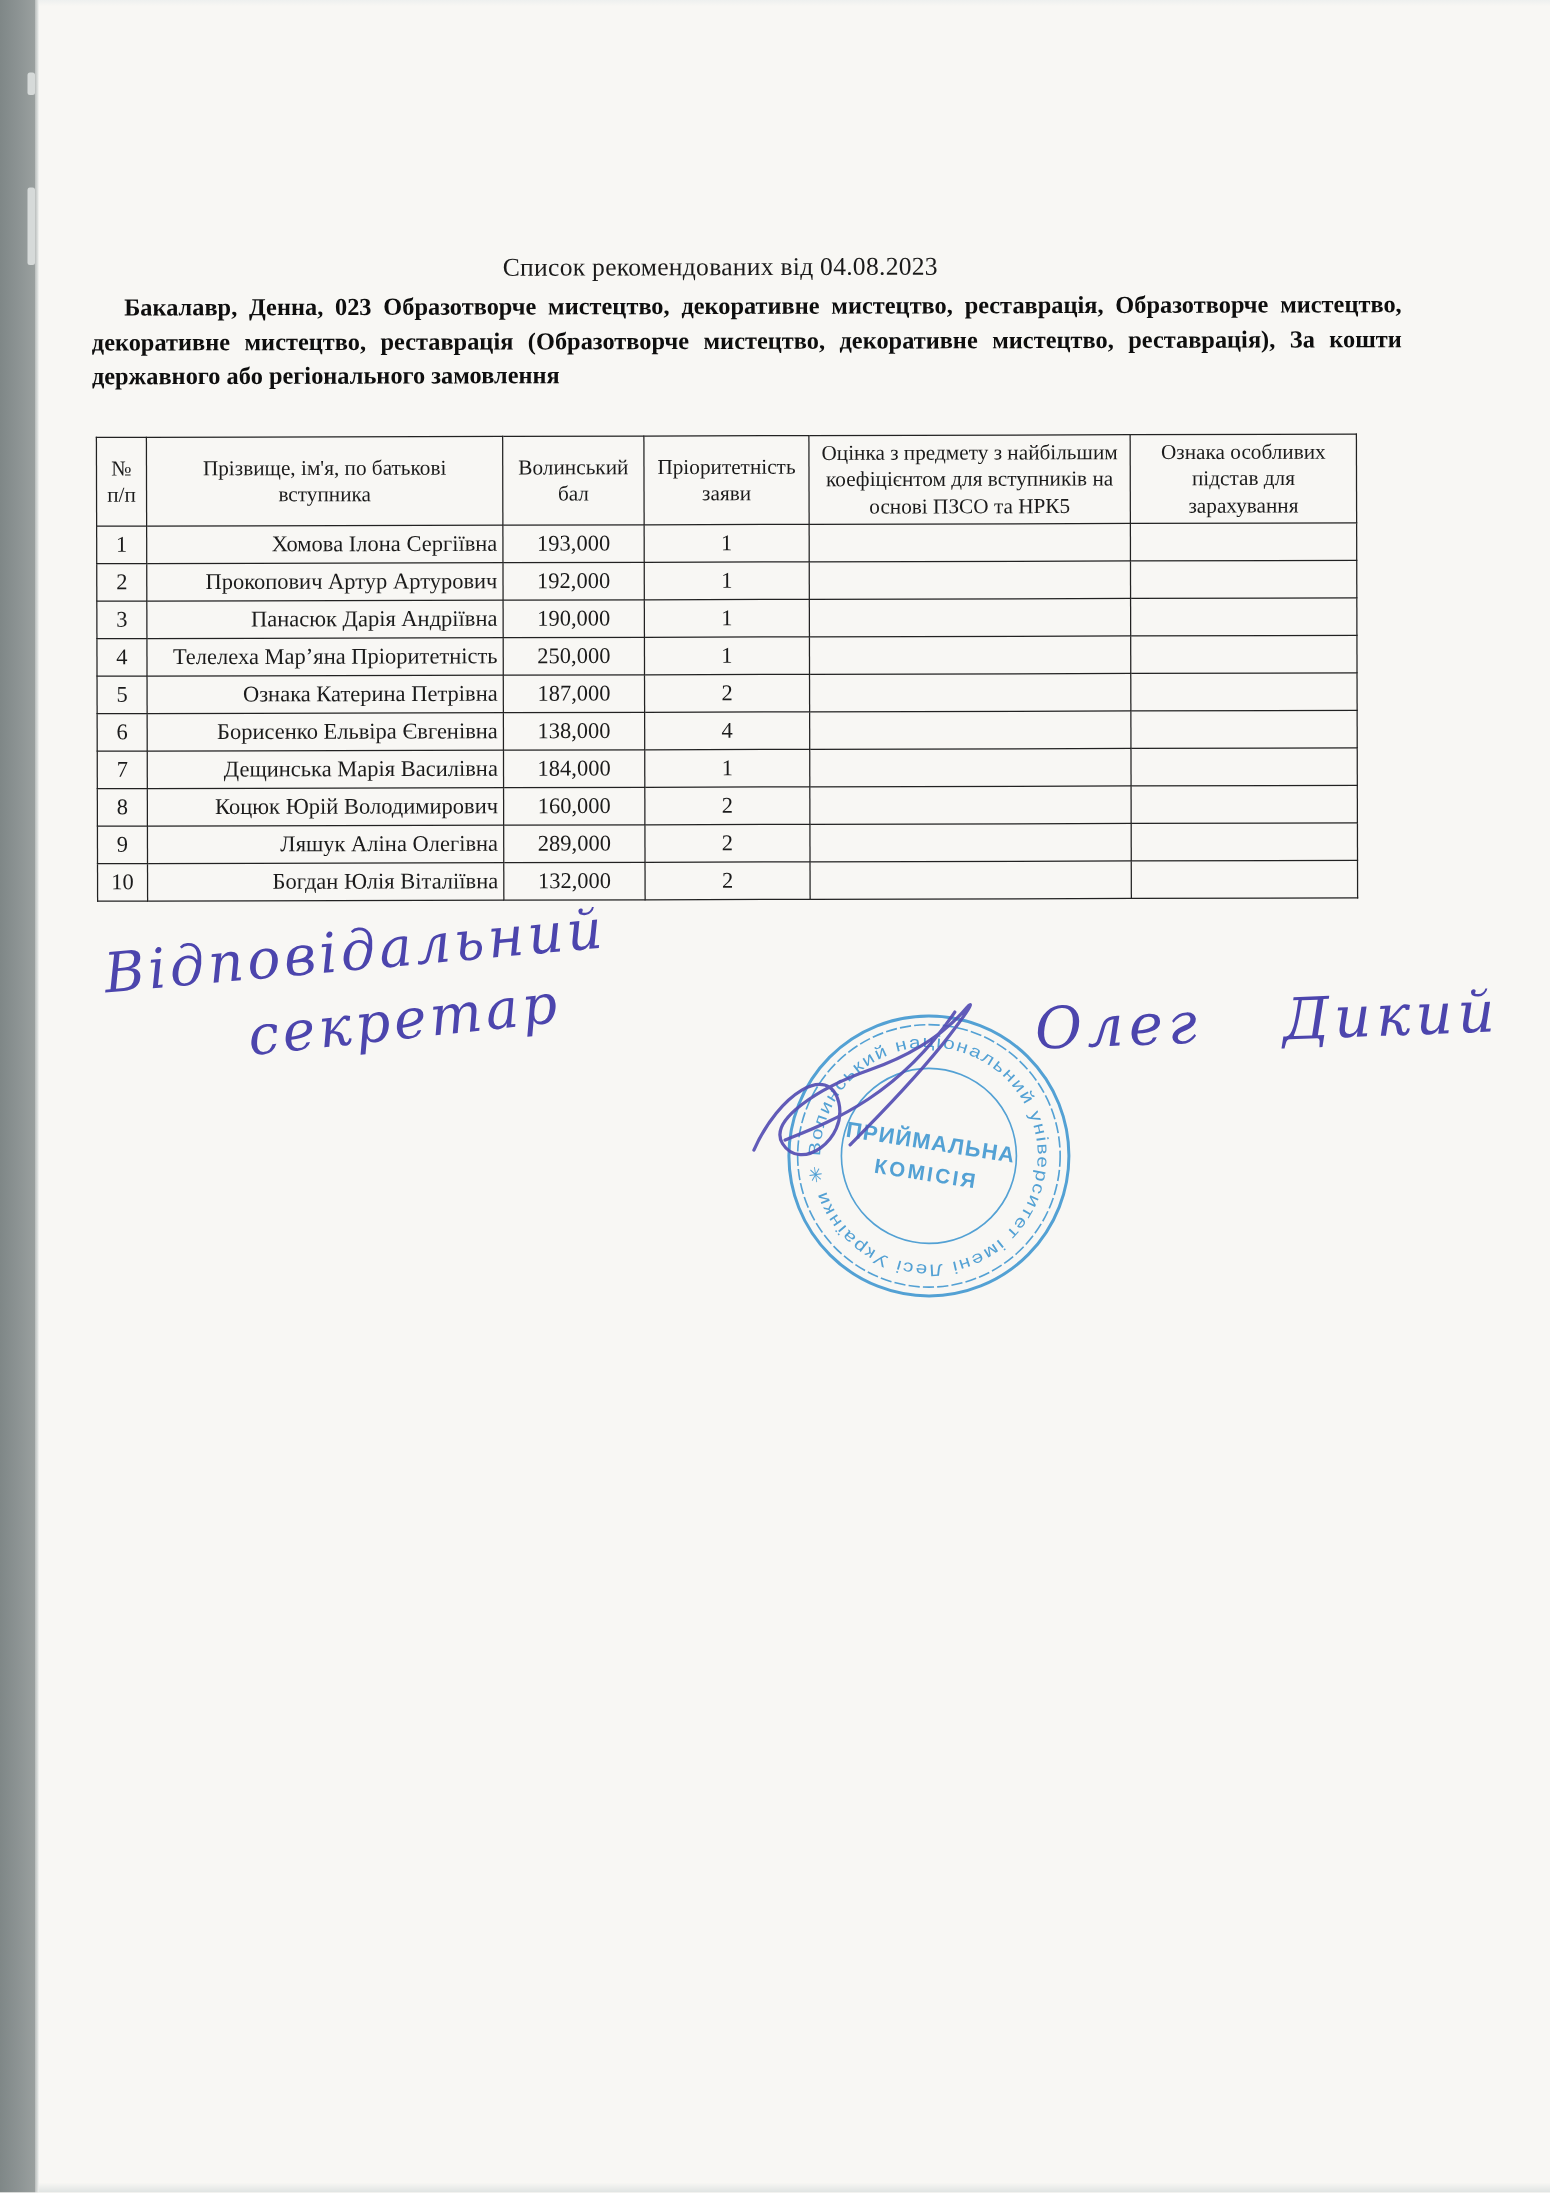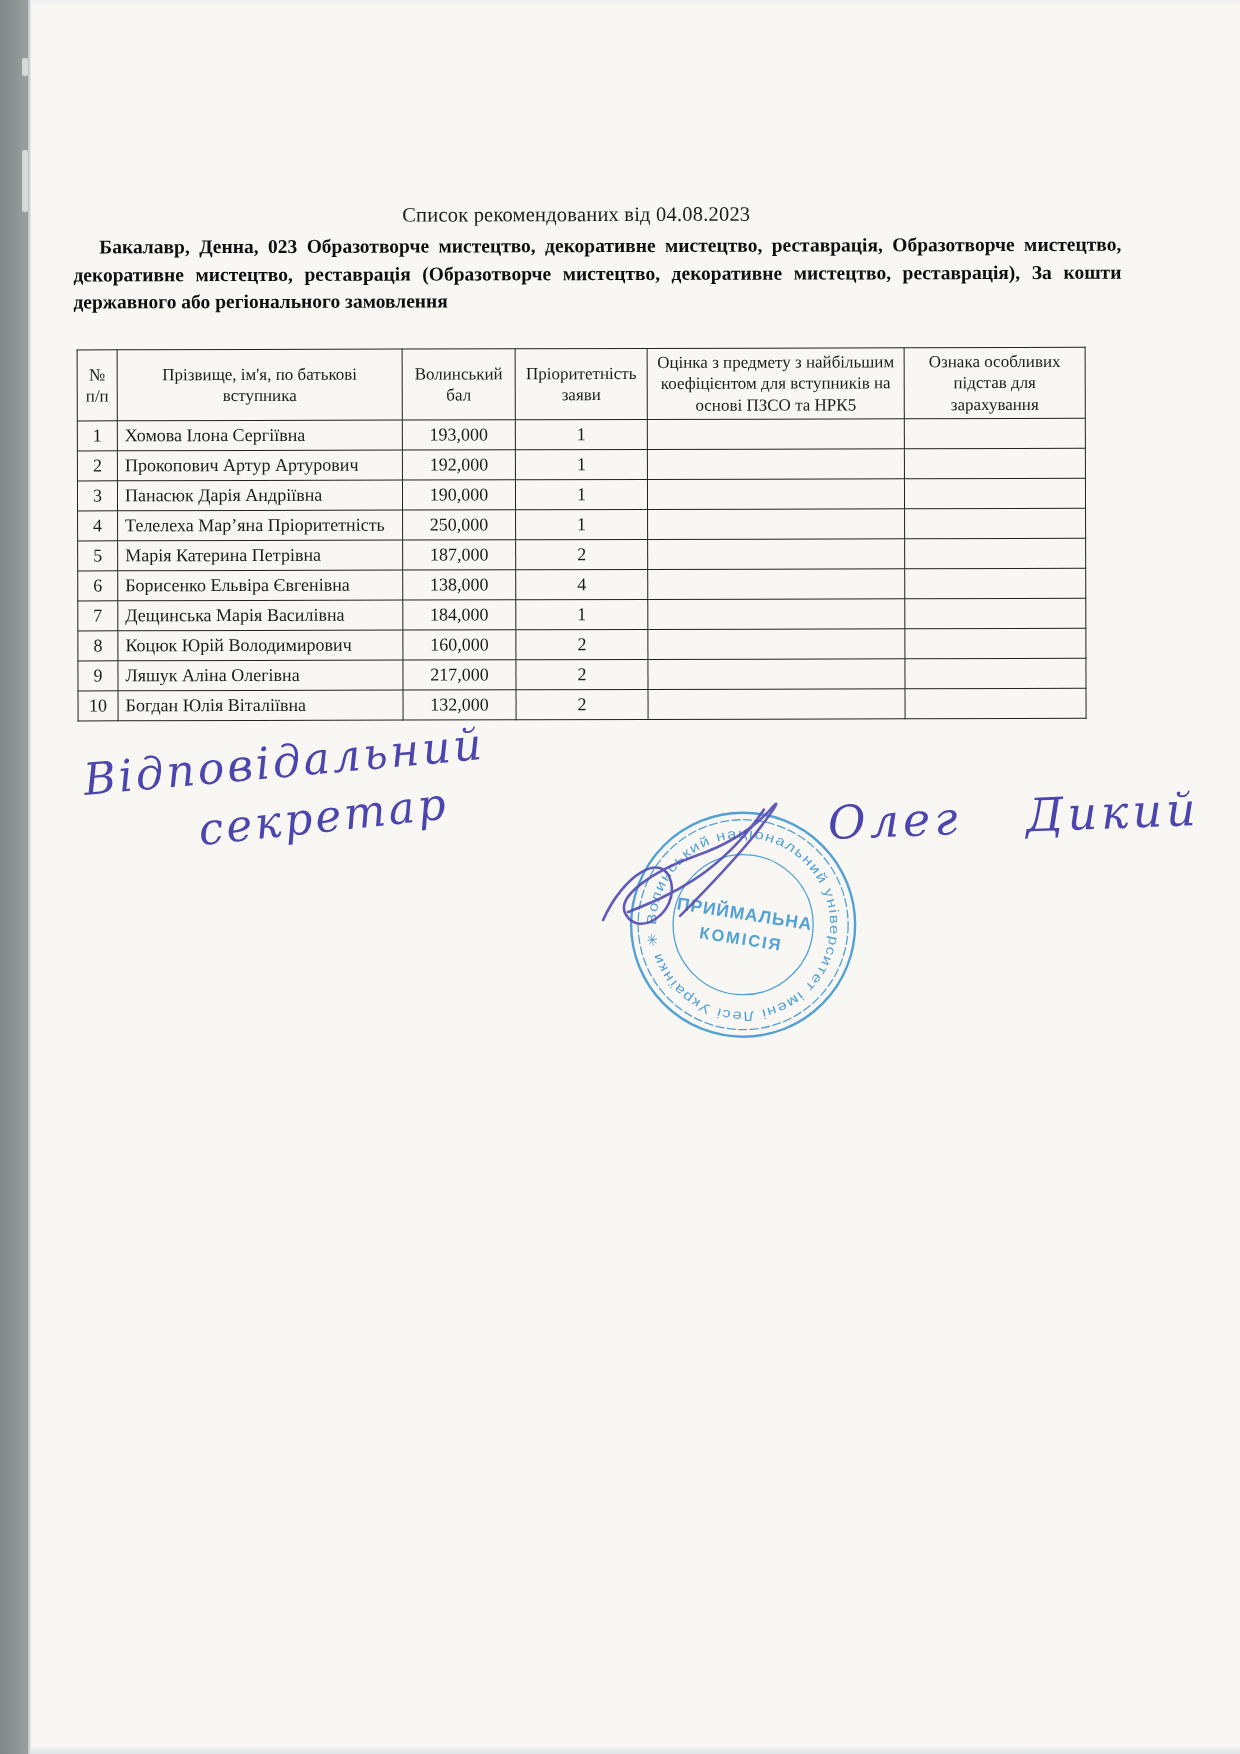--- a/index.html
+++ b/index.html
@@ -50,21 +50,21 @@
   }
   table.list th,table.list td{
     border:1.6px solid #222;padding:1px 4px;overflow:hidden;
   }
   table.list th{
     font-weight:normal;font-size:17px;line-height:1.25;
     text-align:center;vertical-align:middle;height:66px;padding:2px 6px;
   }
   table.list td{height:27px;vertical-align:middle;}
   .c-num{text-align:center;}
-  .c-name{text-align:left;padding-left:7px !important;}
+  .c-name{text-align:right;padding-left:7px !important;}
   .c-score{text-align:center;font-family:Liberation Serif, serif;}
   .c-prio{text-align:center;}
 
   
   .hand{
     position:absolute;
     font-family:"DejaVu Serif","Liberation Serif",serif;
     font-style:italic;color:#4c45ad;
   }
   .hand-role-1{left:55px;top:735px;font-size:44px;letter-spacing:3px;transform:rotate(-5deg);}
@@ -141,21 +141,21 @@
       <td class="c-num">4</td>
       <td class="c-name">Телелеха Мар’яна Пріоритетність</td>
       <td class="c-score">250,000</td>
       <td class="c-prio">1</td>
       <td class="c-exam"></td>
       <td class="c-special"></td>
     </tr>
 
     <tr>
       <td class="c-num">5</td>
-      <td class="c-name">Марія Катерина Петрівна</td>
+      <td class="c-name">Ознака Катерина Петрівна</td>
       <td class="c-score">187,000</td>
       <td class="c-prio">2</td>
       <td class="c-exam"></td>
       <td class="c-special"></td>
     </tr>
 
     <tr>
       <td class="c-num">6</td>
       <td class="c-name">Борисенко Ельвіра Євгенівна</td>
       <td class="c-score">138,000</td>
@@ -178,21 +178,21 @@
       <td class="c-name">Коцюк Юрій Володимирович</td>
       <td class="c-score">160,000</td>
       <td class="c-prio">2</td>
       <td class="c-exam"></td>
       <td class="c-special"></td>
     </tr>
 
     <tr>
       <td class="c-num">9</td>
       <td class="c-name">Ляшук Аліна Олегівна</td>
-      <td class="c-score">217,000</td>
+      <td class="c-score">289,000</td>
       <td class="c-prio">2</td>
       <td class="c-exam"></td>
       <td class="c-special"></td>
     </tr>
 
     <tr>
       <td class="c-num">10</td>
       <td class="c-name">Богдан Юлія Віталіївна</td>
       <td class="c-score">132,000</td>
       <td class="c-prio">2</td>

